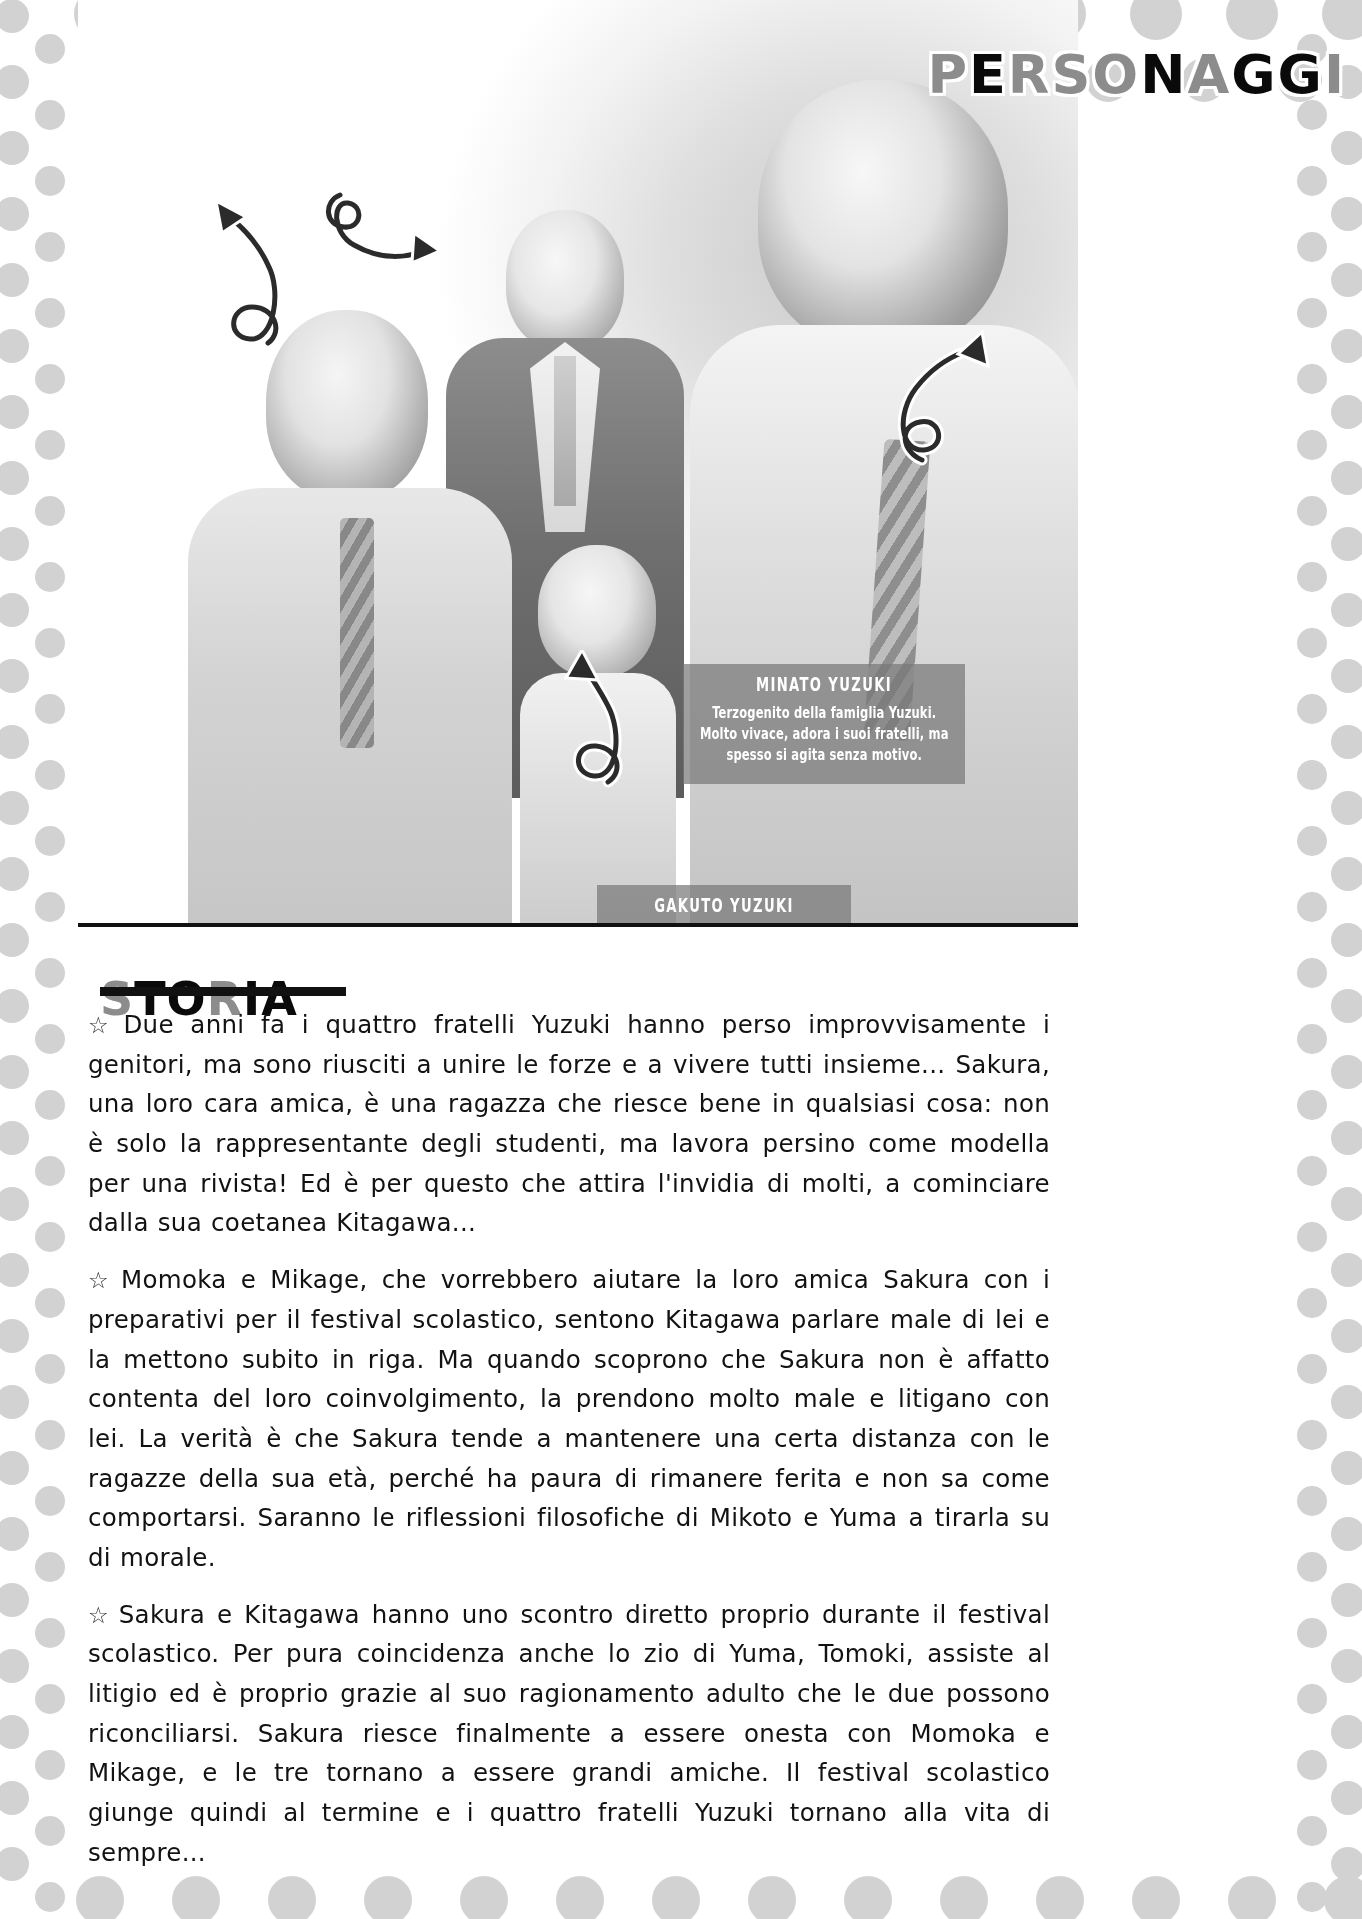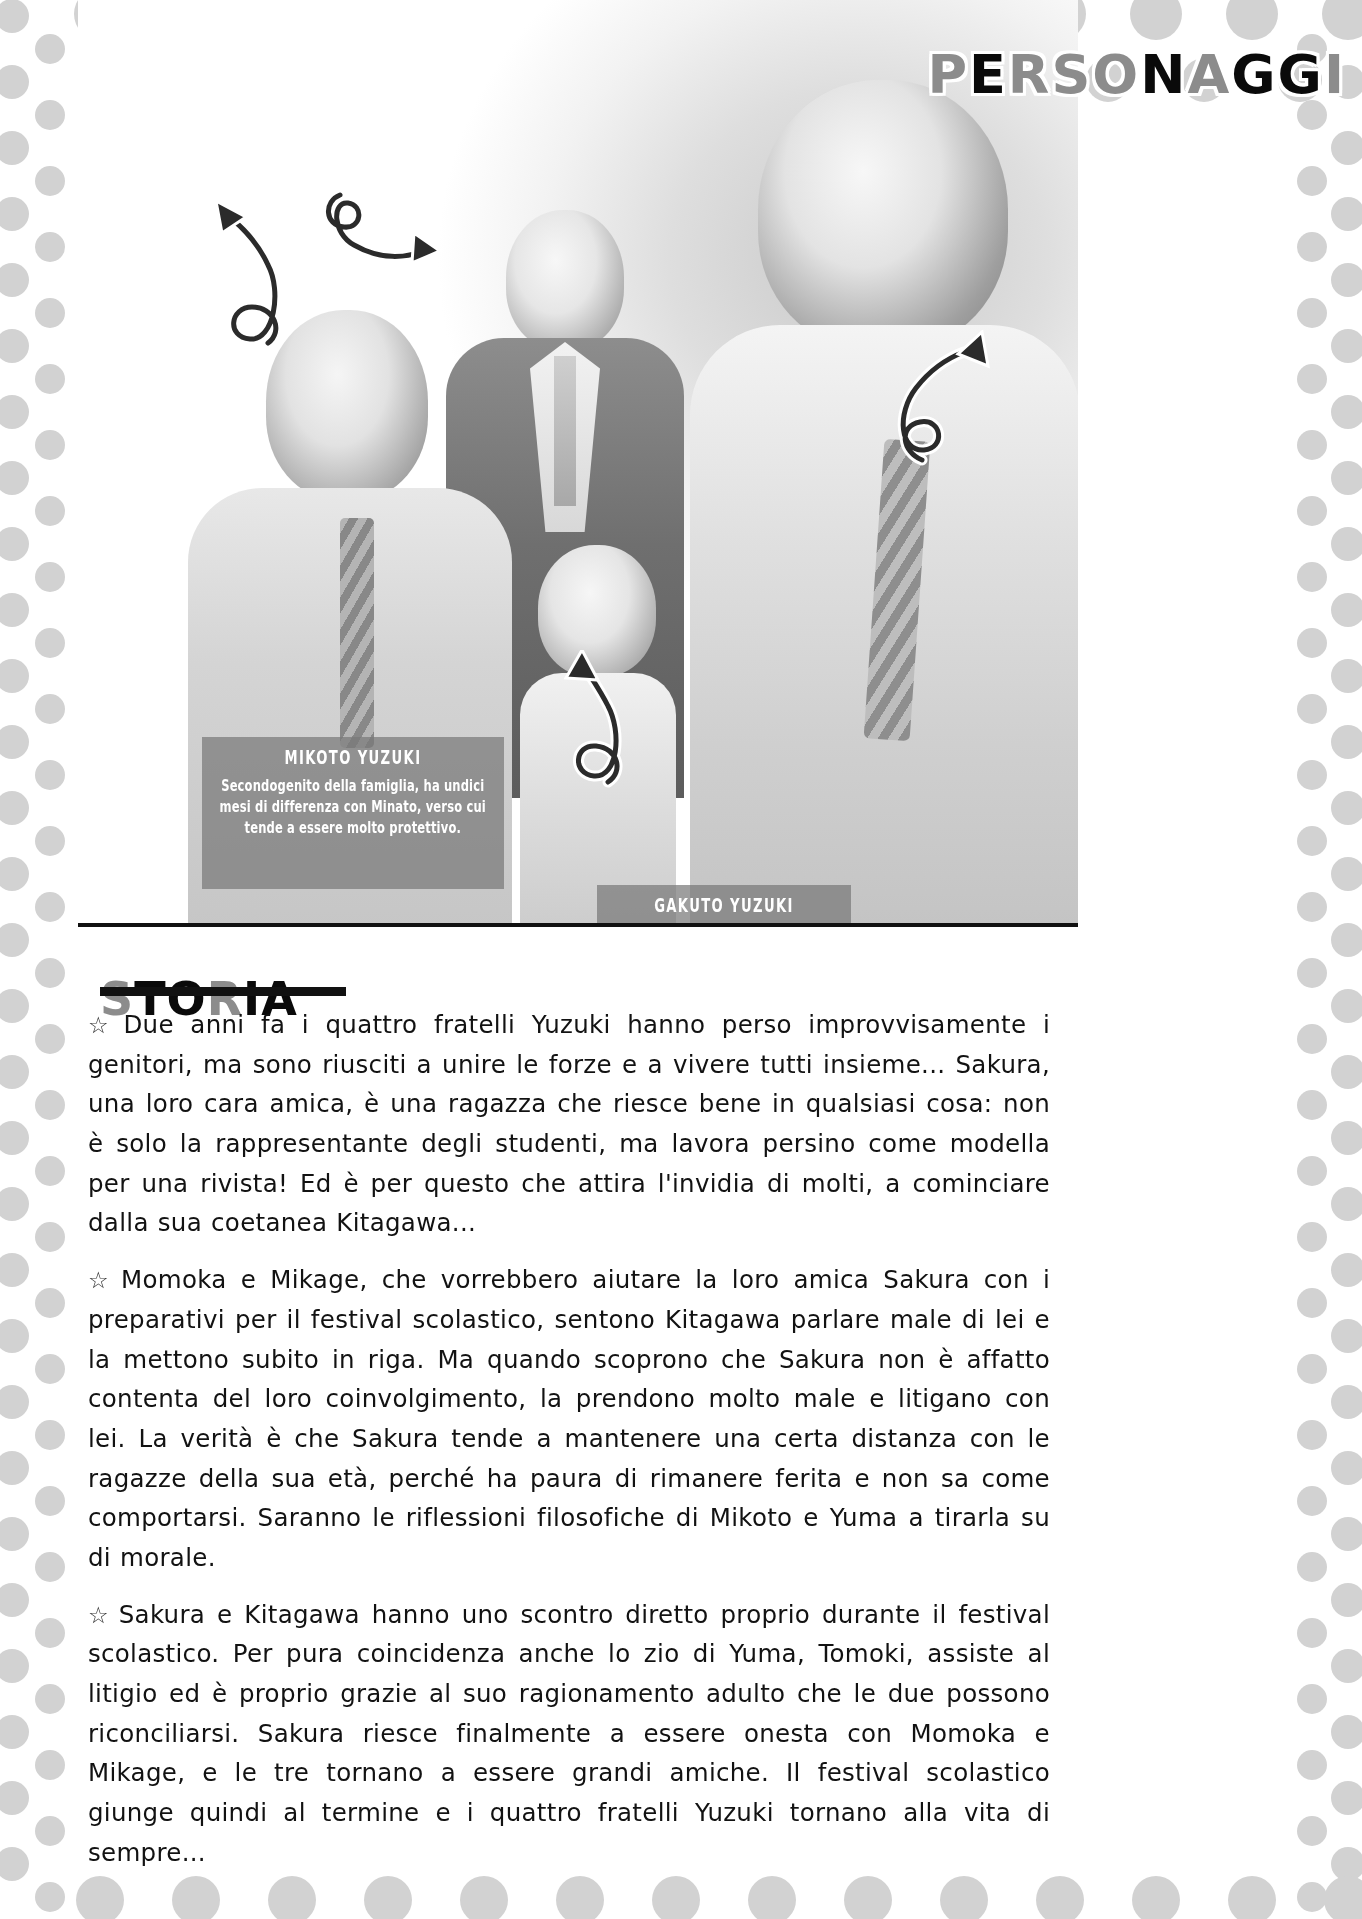--- a/index.html
+++ b/index.html
@@ -340,25 +340,25 @@
       <path d="M104 2 L110 36 L80 24 Z" fill="#2b2b2b" stroke="#fff" stroke-width="3"></path>
     </svg>
 
     <svg class="pointer" style="left:460px;top:650px;" width="110" height="140" viewBox="0 0 110 140">
       <path d="M70 132 C 86 122, 80 98, 58 96 C 36 94, 34 124, 56 126 C 80 128, 84 82, 70 56 C 62 40, 52 26, 46 16" fill="none" stroke="#fff" stroke-width="11" stroke-linecap="round"></path>
       <path d="M70 132 C 86 122, 80 98, 58 96 C 36 94, 34 124, 56 126 C 80 128, 84 82, 70 56 C 62 40, 52 26, 46 16" fill="none" stroke="#2b2b2b" stroke-width="5" stroke-linecap="round"></path>
       <path d="M44 0 L60 30 L28 28 Z" fill="#2b2b2b" stroke="#fff" stroke-width="3"></path>
     </svg>
 
 
-    <div class="charbox translucent center" id="box-mikoto">
-      <p class="cname">MIKOTO YUZUKI</p>
-      <p class="cdesc">Secondogenito della famiglia, ha undici mesi di differenza con Minato, verso cui tende a essere molto protettivo.</p>
-    </div>
-
+
+    <div class="charbox translucent center" id="box-minato">
+      <p class="cname">MINATO YUZUKI</p>
+      <p class="cdesc">Terzogenito della famiglia Yuzuki. Molto vivace, adora i suoi fratelli, ma spesso si agita senza motivo.</p>
+    </div>
 
     <div class="charbox translucent center" id="box-gakuto">
       <p class="cname">GAKUTO YUZUKI</p>
       <p class="cdesc">Il quartogenito. Un bambino molto responsabile, al primo anno delle elementari.</p>
     </div>
   </div>
 
   <h1 id="title-personaggi"><span style="color: rgb(140, 140, 140);">P</span><span style="color: rgb(10, 10, 10);">E</span><span style="color: rgb(140, 140, 140);">R</span><span style="color: rgb(140, 140, 140);">S</span><span style="color: rgb(140, 140, 140);">O</span><span style="color: rgb(10, 10, 10);">N</span><span style="color: rgb(140, 140, 140);">A</span><span style="color: rgb(10, 10, 10);">G</span><span style="color: rgb(10, 10, 10);">G</span><span style="color: rgb(140, 140, 140);">I</span></h1>
 
   <div id="divider"></div>

